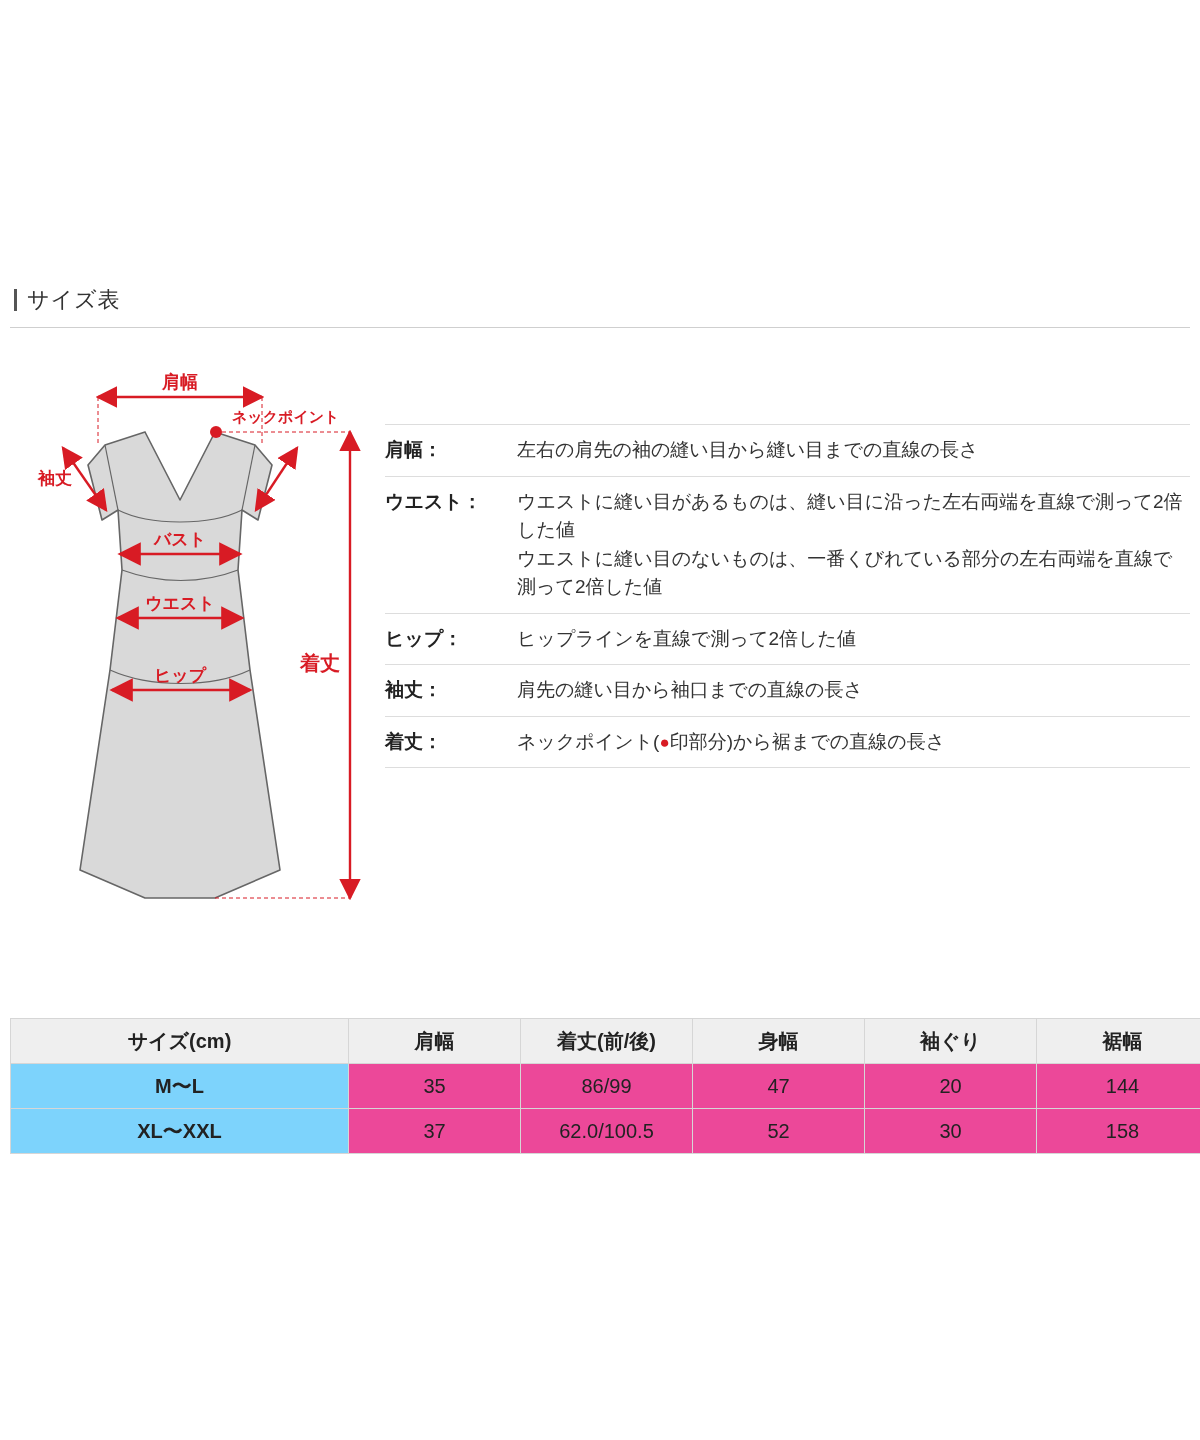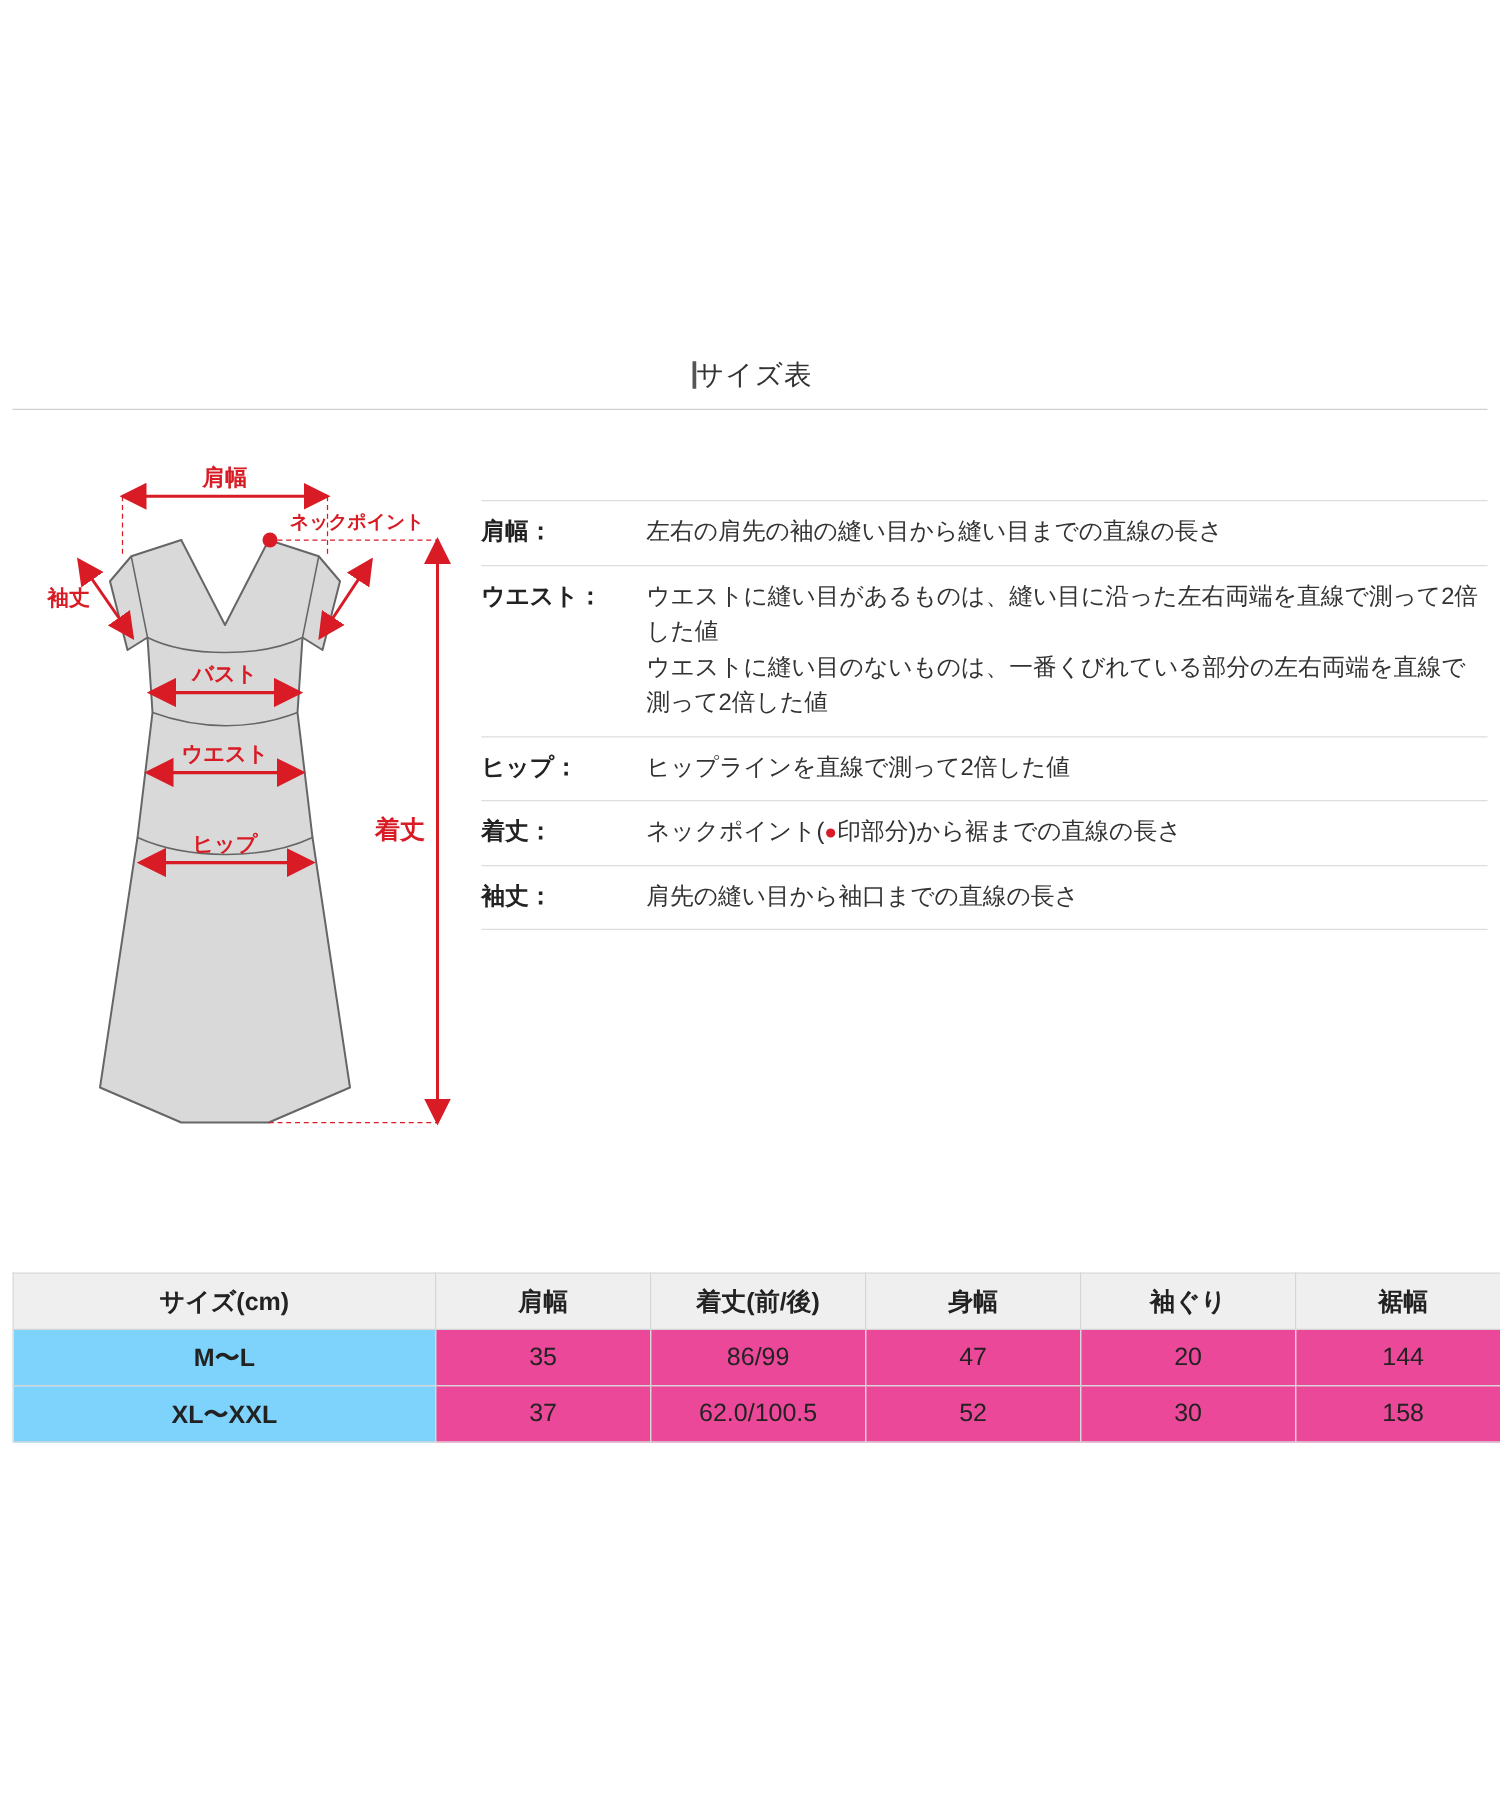--- a/index.html
+++ b/index.html
@@ -27,22 +27,22 @@
   
   .title-block {
     position: absolute;
     left: 10px;
     top: 285px;
     width: 1180px;
   }
   .title-row {
     display: flex;
     align-items: center;
+    gap: 10px;
     padding-left: 4px;
-    justify-content: center;
   }
   .title-bar {
     width: 3px;
     height: 22px;
     background: #555;
     display: inline-block;
   }
   .title-text {
     font-size: 22px;
     letter-spacing: 1px;
@@ -78,21 +78,21 @@
     top: 30px;
     width: 805px;
   }
   .def-row {
     display: flex;
     align-items: flex-start;
     border-bottom: 1px solid #dddddd;
     padding: 11px 0 11px 0;
     min-height: 28px;
   }
-  .def-row:first-child { border-top: 1px solid #dddddd; }
+  .def-row:first-child { border-top: 1px solid #dddddd; margin-top: 24px; }
   .def-term {
     width: 132px;
     flex: 0 0 132px;
     font-size: 19px;
     font-weight: 700;
     color: #222;
     line-height: 1.45;
   }
   .def-desc {
     font-size: 19px;
@@ -226,27 +226,27 @@
         <div class="def-desc" style="white-space:pre-line;">ウエストに縫い目があるものは、縫い目に沿った左右両端を直線で測って2倍した値
 ウエストに縫い目のないものは、一番くびれている部分の左右両端を直線で測って2倍した値</div>
       </div>
 
       <div class="def-row">
         <div class="def-term">ヒップ：</div>
         <div class="def-desc">ヒップラインを直線で測って2倍した値</div>
       </div>
 
       <div class="def-row">
+        <div class="def-term">袖丈：</div>
+        <div class="def-desc">肩先の縫い目から袖口までの直線の長さ</div>
+      </div>
+
+      <div class="def-row">
         <div class="def-term">着丈：</div>
         <div class="def-desc"><span>ネックポイント(</span><span class="dot">●</span><span>印部分)から裾までの直線の長さ</span></div>
-      </div>
-
-      <div class="def-row">
-        <div class="def-term">袖丈：</div>
-        <div class="def-desc">肩先の縫い目から袖口までの直線の長さ</div>
       </div>
 
     </div>
   </div>
 
   <table class="size-table">
     <thead>
       <tr>
         <th class="col-size">サイズ(cm)</th>
         <th class="col-other">肩幅</th>

